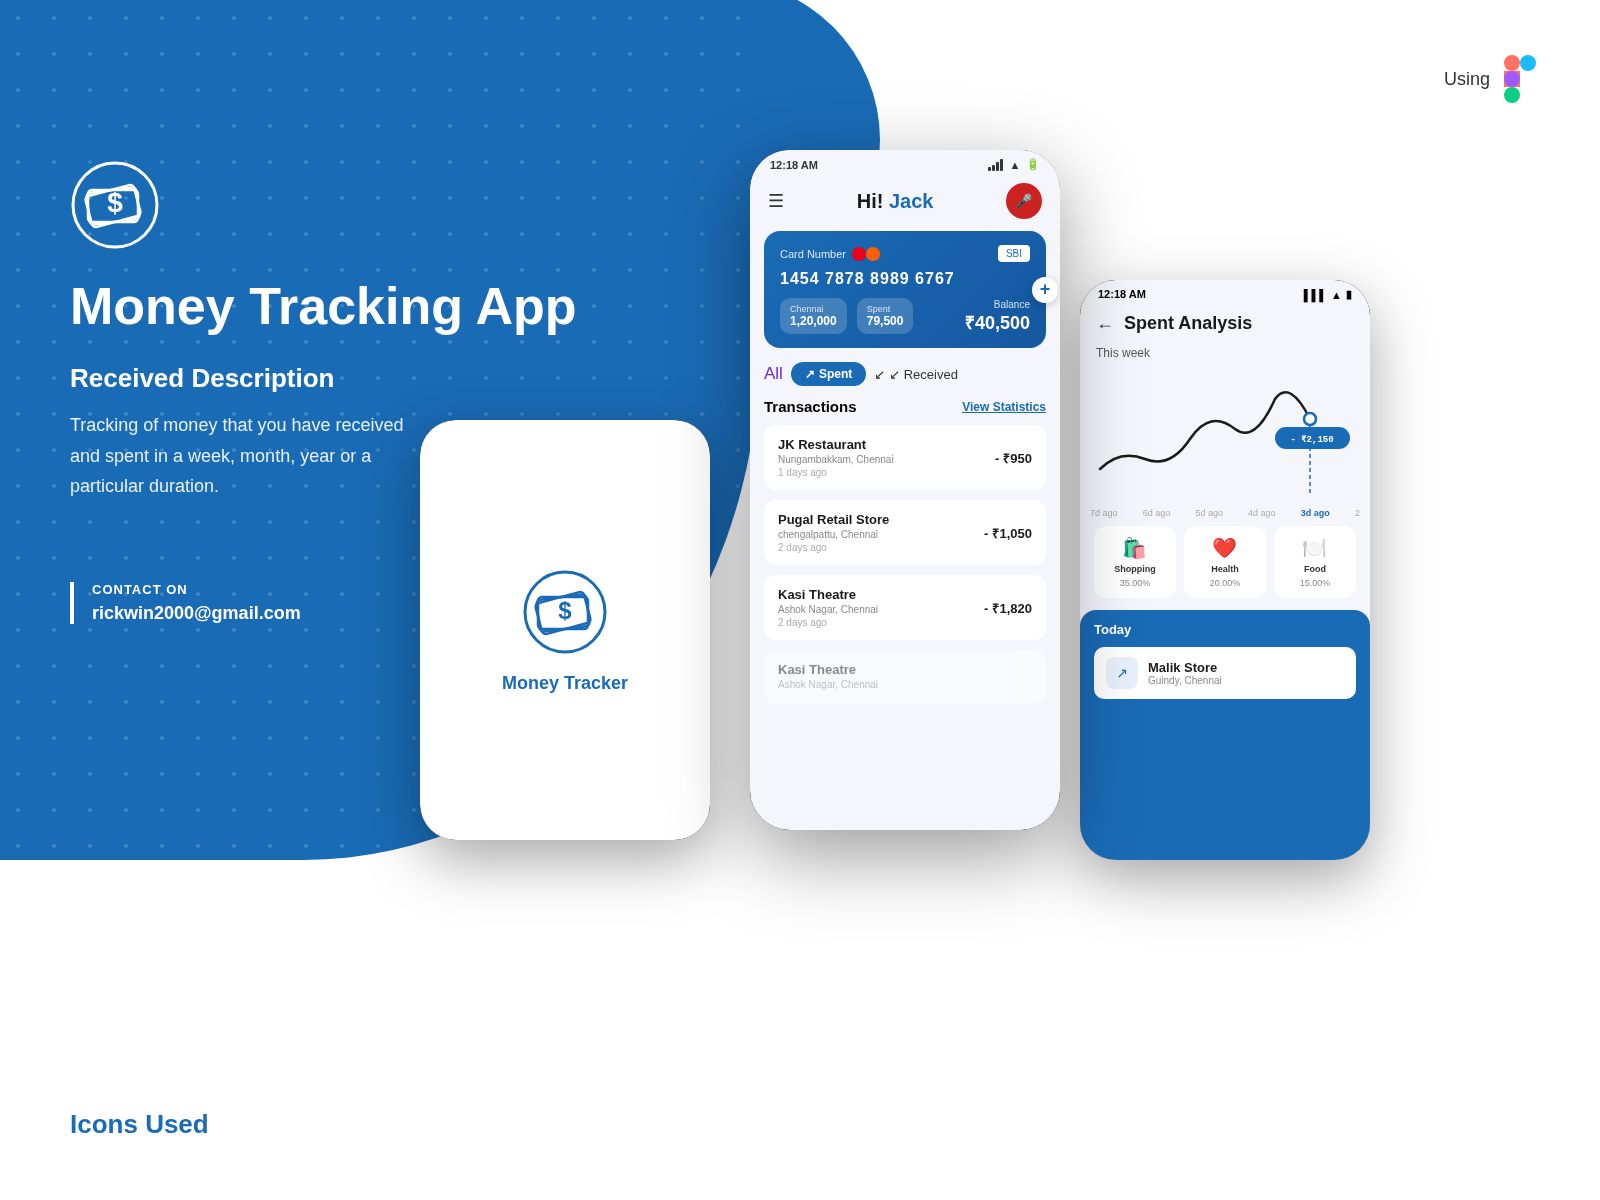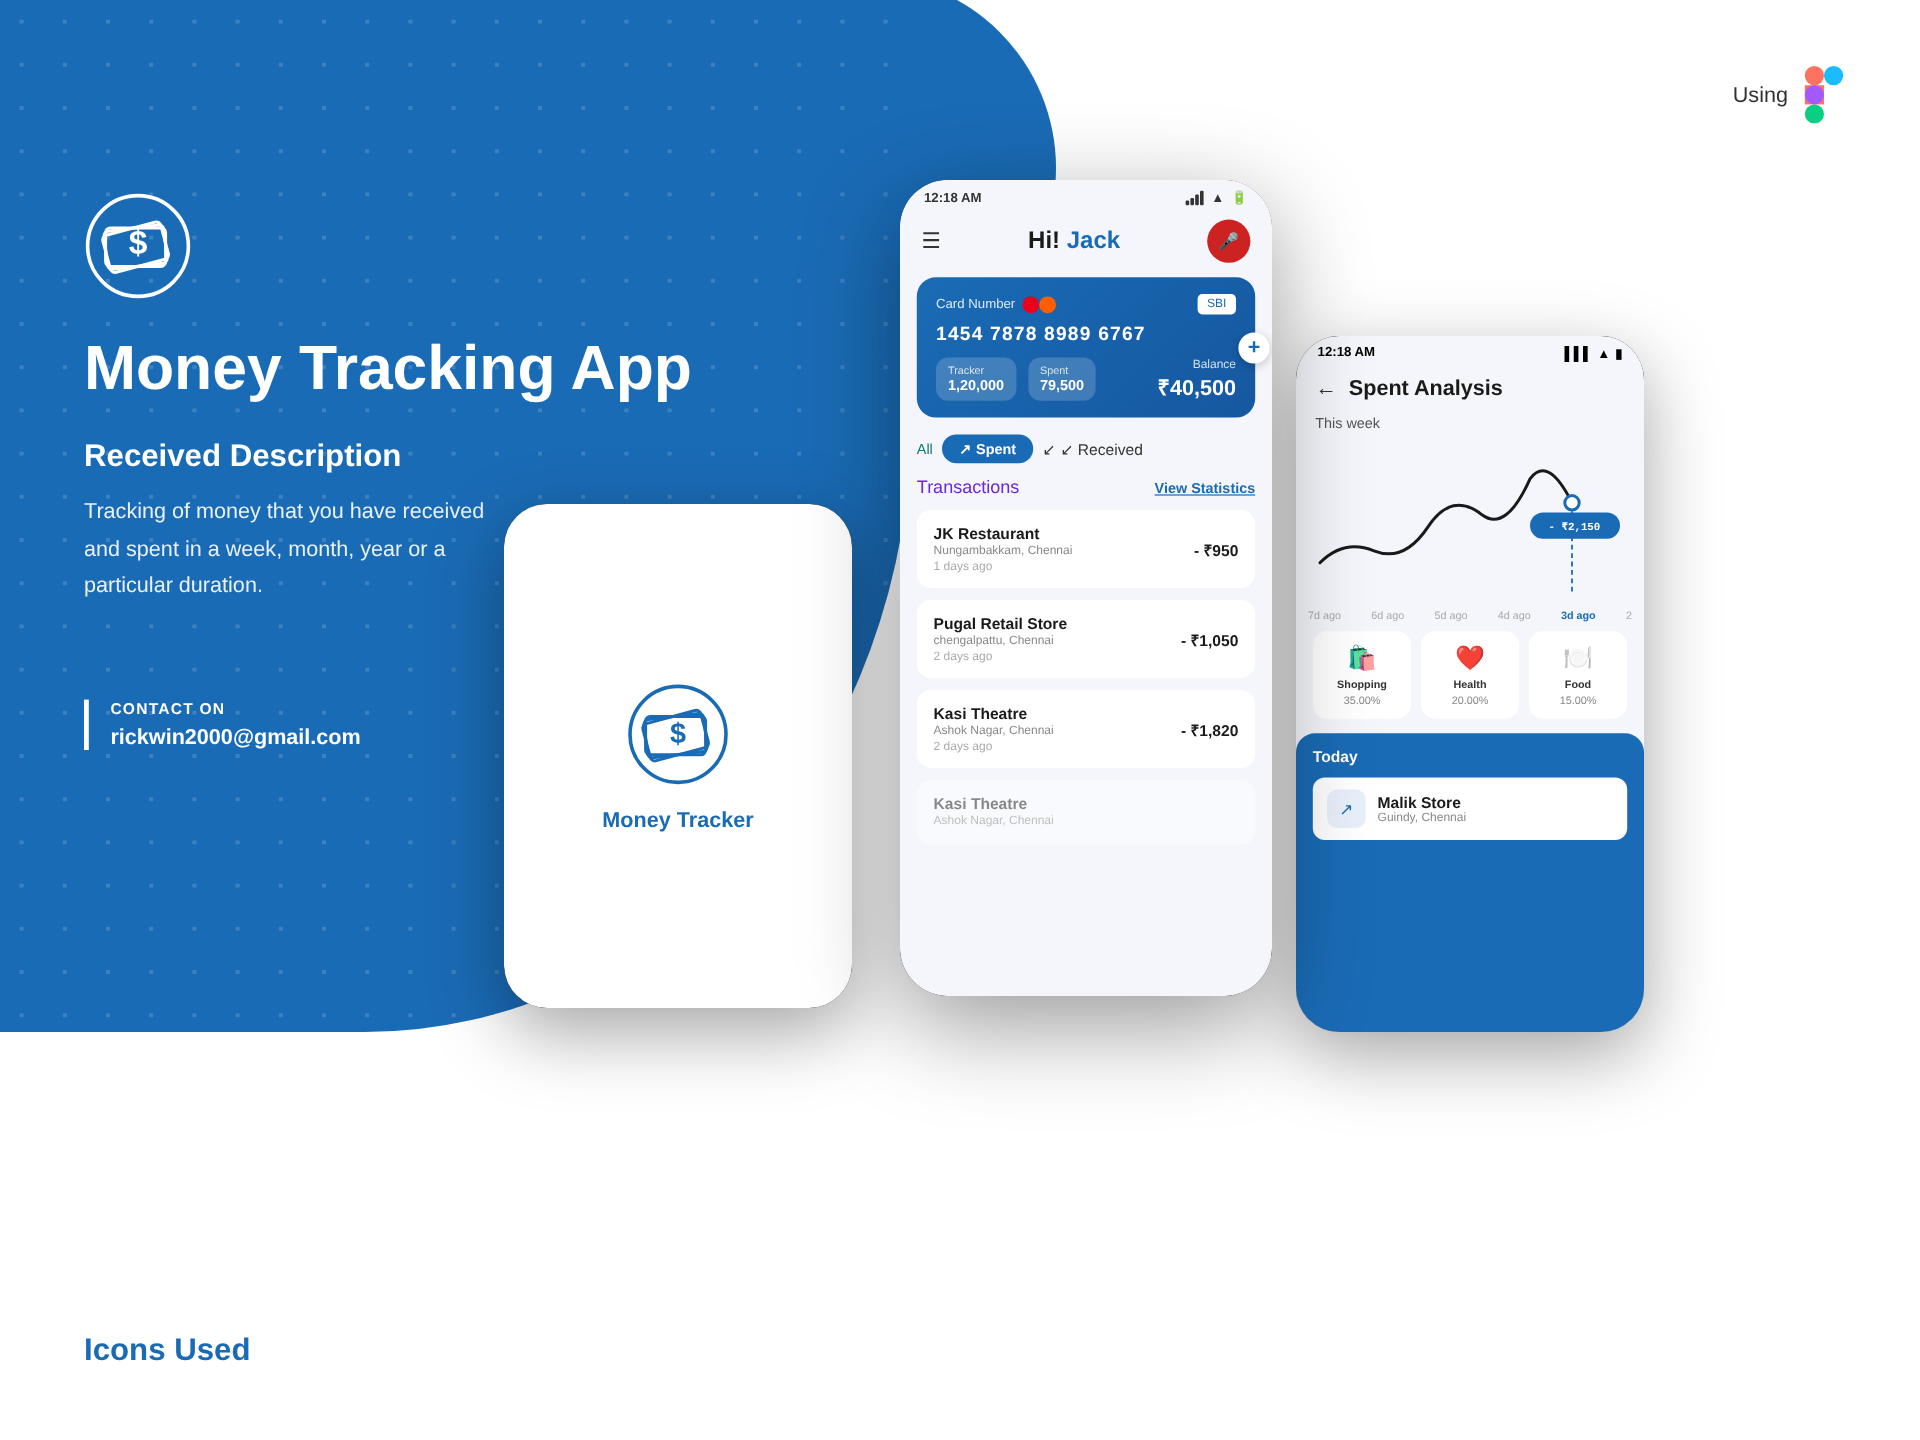--- a/index.html
+++ b/index.html
@@ -342,22 +342,22 @@
     }
 
     
     .filter-tabs {
       display: flex;
       gap: 8px;
       padding: 0 14px 12px;
       align-items: center;
     }
     .tab-all {
-      font-size: 12px;
-      color: #0f766e;
+      font-size: 17px;
+      color: #6d28d9;
       font-weight: 500;
     }
     .tab-spent {
       background: #1a6bb5;
       color: white;
       border-radius: 20px;
       padding: 5px 14px;
       font-size: 12px;
       font-weight: 600;
       display: flex;
@@ -375,22 +375,22 @@
 
     
     .transactions-header {
       display: flex;
       justify-content: space-between;
       align-items: center;
       padding: 0 14px 10px;
     }
     .transactions-title {
       font-size: 15px;
-      font-weight: 400;
-      color: #6d28d9;
+      font-weight: 700;
+      color: #000000;
     }
     .view-stats {
       font-size: 12px;
       color: #1a6bb5;
       font-weight: 600;
       text-decoration: underline;
     }
     .transaction-list {
       flex: 1;
       overflow: hidden;
@@ -682,21 +682,21 @@
           </div>
         </div>
         <span class="sbi-badge">
           <span>SBI</span>
         </span>
       </div>
       <div class="card-number">1454 7878 8989 6767</div>
       <div class="card-bottom-row">
         <div class="received-spent-row">
           <div class="rs-box">
-            <div class="label">Tracker</div>
+            <div class="label">Chennai</div>
             <div class="value">1,20,000</div>
           </div>
           <div class="rs-box">
             <div class="label">Spent</div>
             <div class="value">79,500</div>
           </div>
         </div>
         <div class="balance-section">
           <div class="balance-label">Balance</div>
           <div class="balance-value">₹40,500</div>

